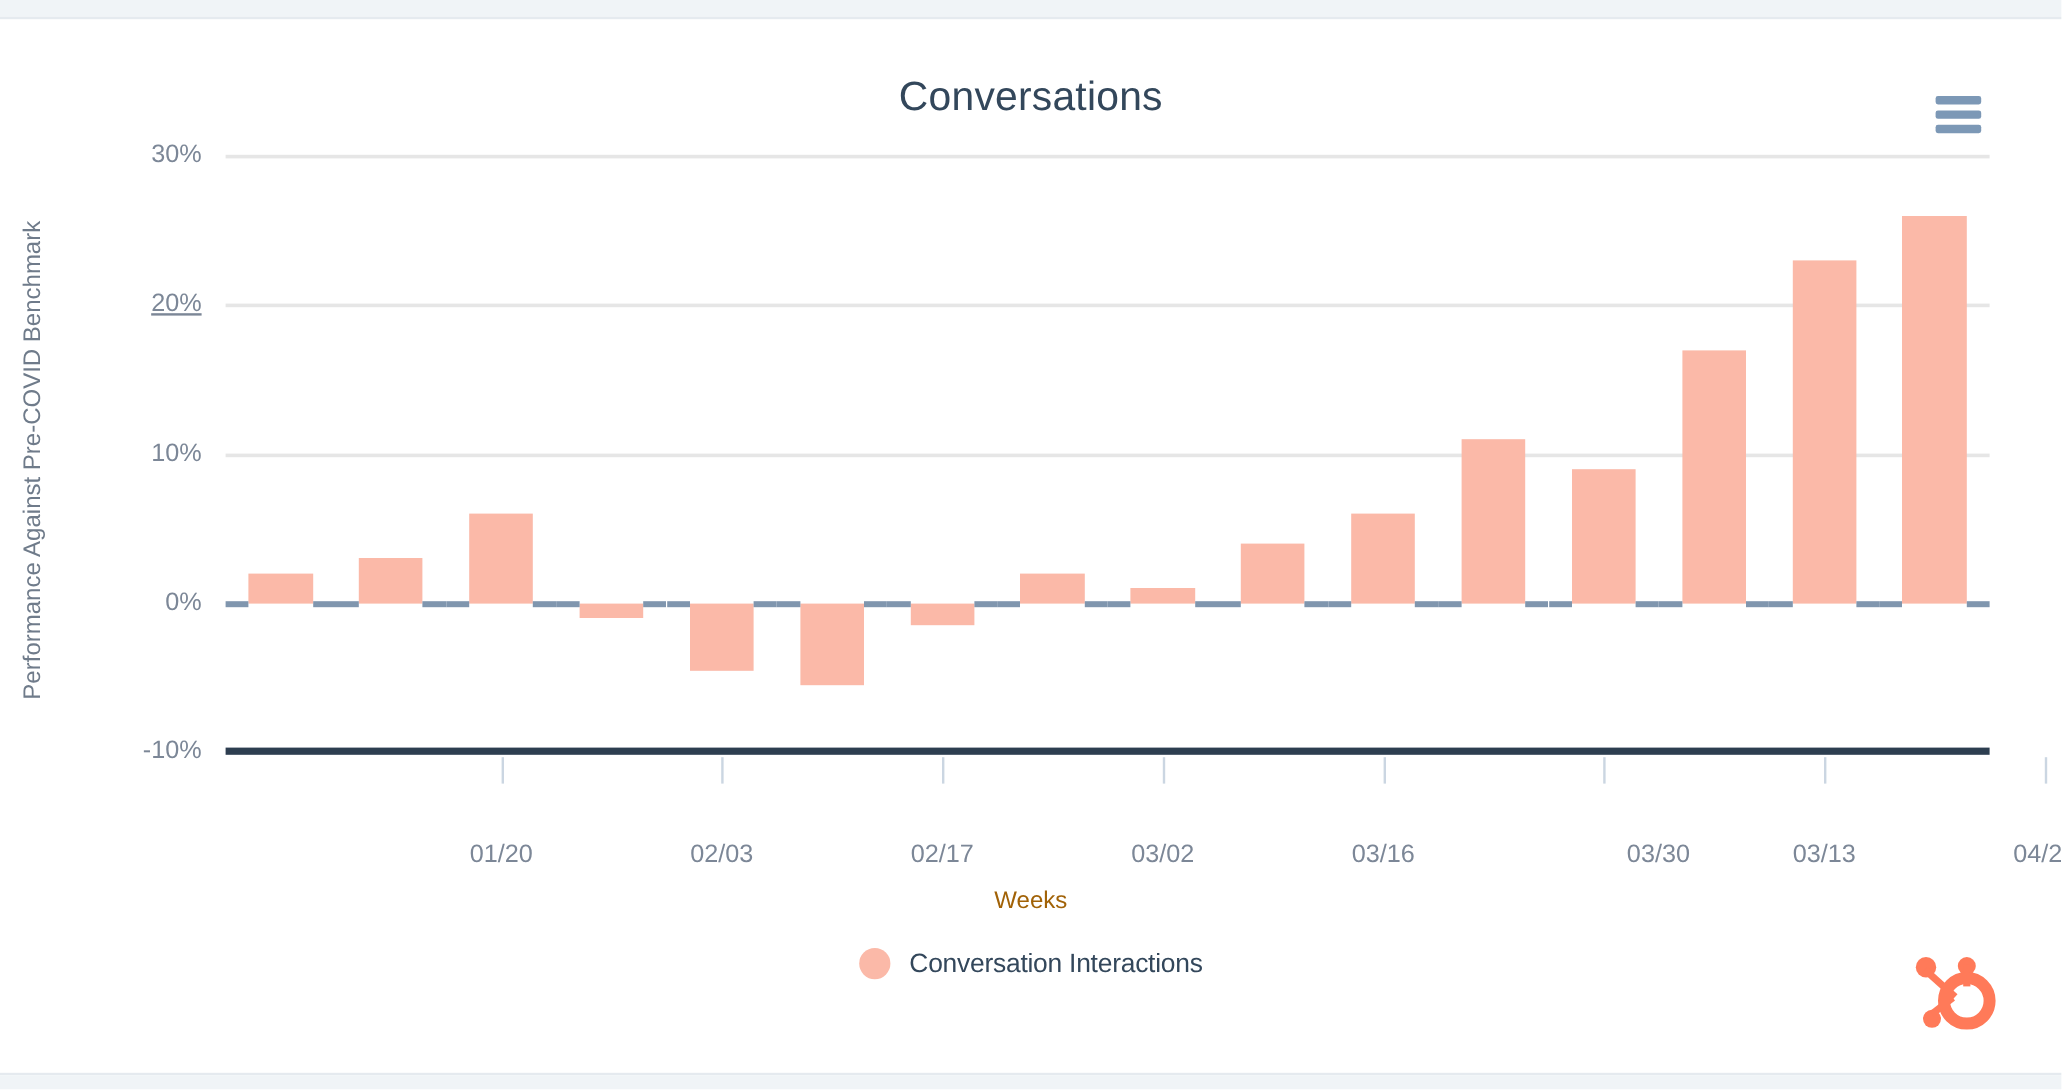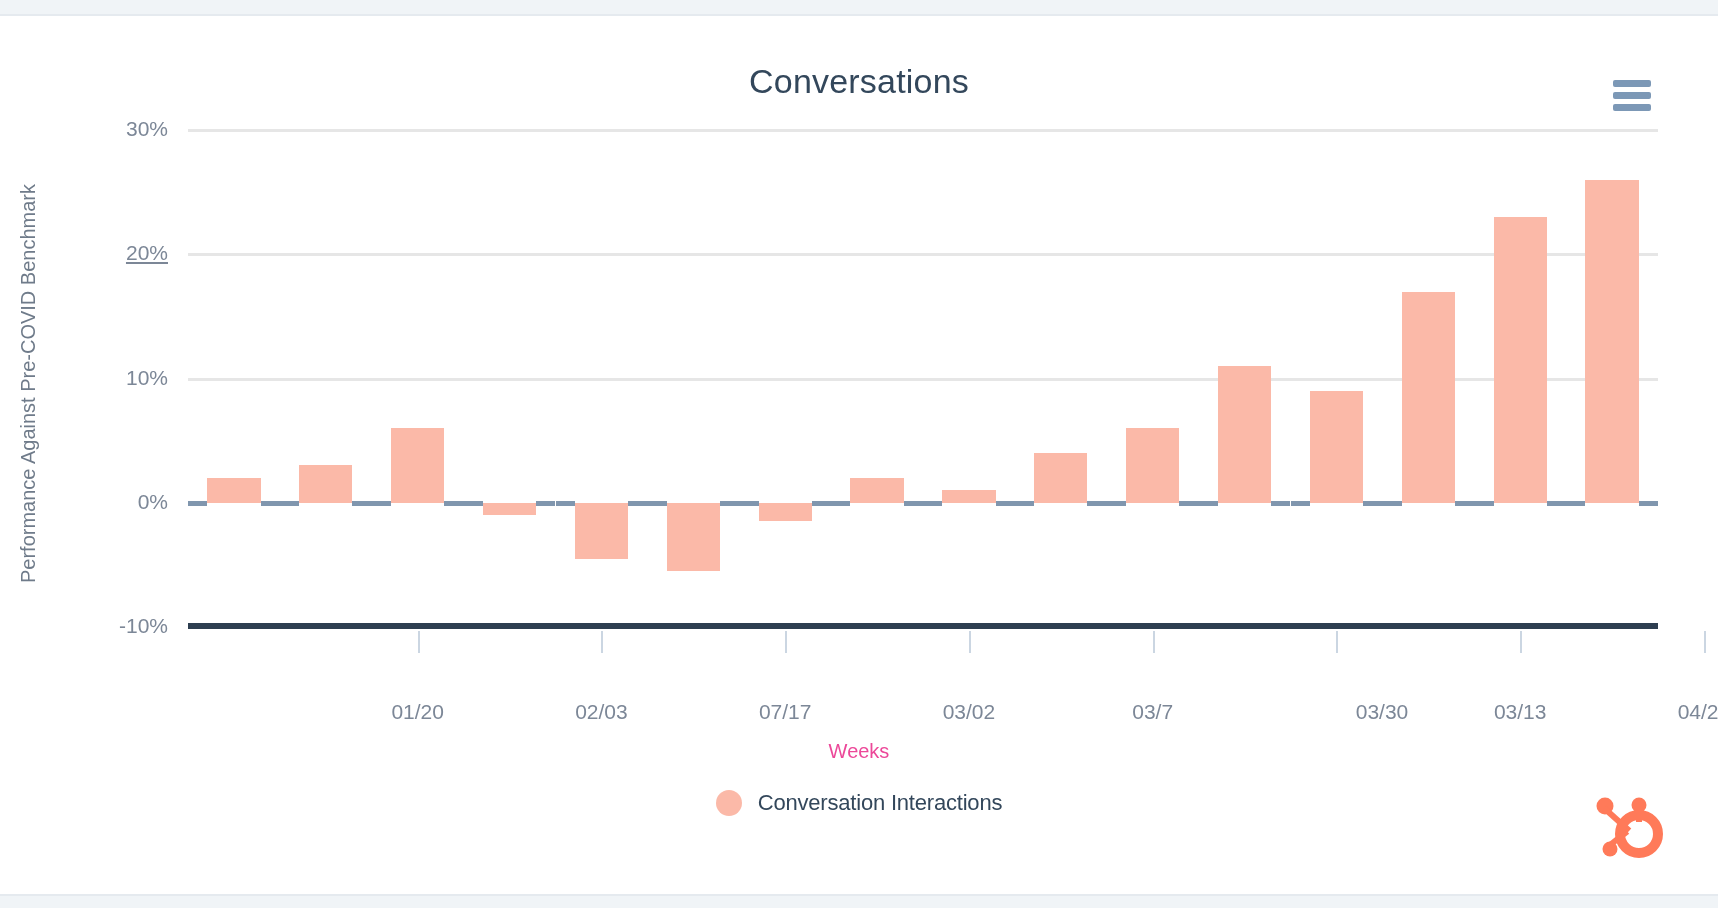--- a/index.html
+++ b/index.html
@@ -92,21 +92,21 @@
   .xlab {
     position: absolute;
     top: 700px;
     font-size: 21px; color: #7c8797;
     text-align: center;
     transform: translateX(-50%);
     white-space: nowrap;
   }
   .x-axis-title {
     position: absolute; top: 740px; left: 0; width: 1718px;
-    text-align: center; font-size: 20px; color: #ec4899;
+    text-align: center; font-size: 20px; color: #a16207;
   }
 
   
   .legend {
     position: absolute; top: 790px; left: 0; width: 1718px;
     display: flex; align-items: center; justify-content: center; gap: 16px;
     cursor: pointer;
   }
   .legend-dot {
     width: 26px; height: 26px; border-radius: 50%; background: #fbb9a8;
@@ -216,23 +216,23 @@
       <div class="tick-mark" style="left: 785.188px; top: 631px;"></div>
       <div class="tick-mark" style="left: 968.938px; top: 631px;"></div>
       <div class="tick-mark" style="left: 1152.69px; top: 631px;"></div>
       <div class="tick-mark" style="left: 1336.44px; top: 631px;"></div>
       <div class="tick-mark" style="left: 1520.19px; top: 631px;"></div>
       <div class="tick-mark" style="left: 1703.94px; top: 631px;"></div>
     </div>
   <div id="x-axis-labels">
       <div class="xlab" style="left: 417.688px; text-align: center;">01/20</div>
       <div class="xlab" style="left: 601.438px;">02/03</div>
-      <div class="xlab" style="left: 785.188px;">07/17</div>
+      <div class="xlab" style="left: 785.188px;">02/17</div>
       <div class="xlab" style="left: 968.938px;">03/02</div>
-      <div class="xlab" style="left: 1152.69px;">03/7</div>
+      <div class="xlab" style="left: 1152.69px;">03/16</div>
       <div class="xlab" style="left: 1382px;">03/30</div>
       <div class="xlab" style="left: 1520.19px;">03/13</div>
       <div class="xlab" style="left: 1703.94px;">04/27</div>
     </div>
   <div class="x-axis-title">Weeks</div>
 
   <div class="legend">
     <div class="legend-dot"></div>
     <div class="legend-text">Conversation Interactions</div>
   </div>

